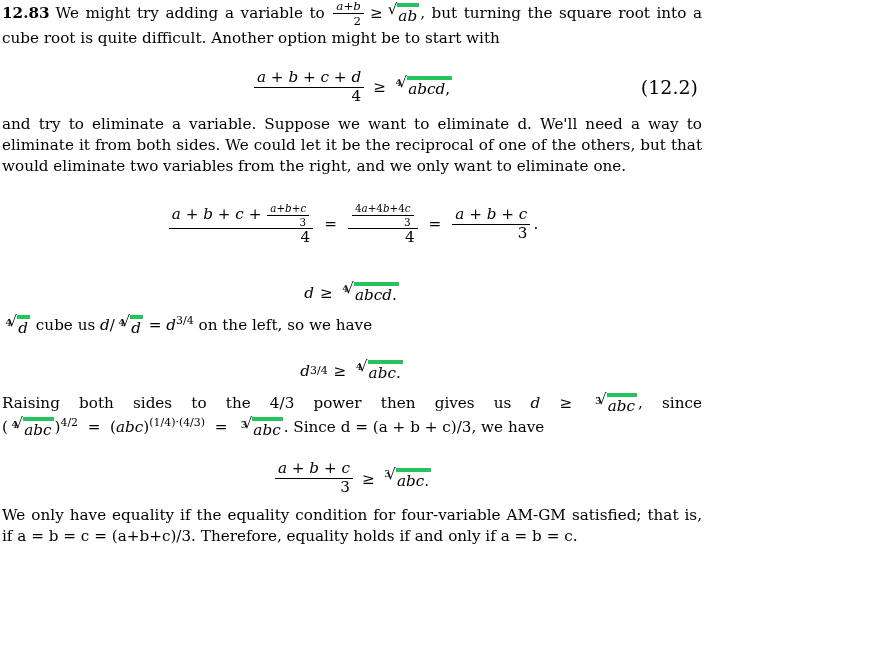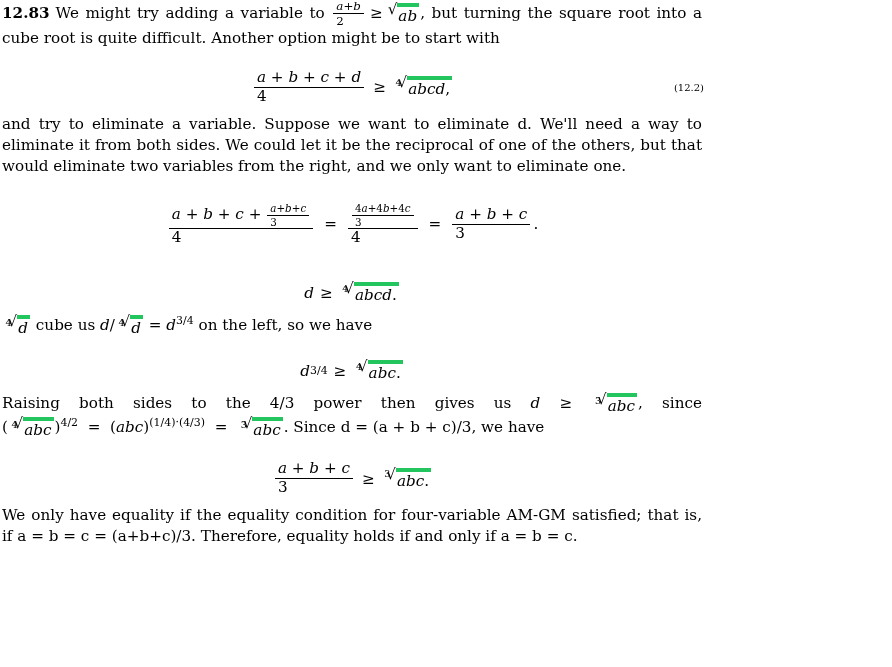--- a/index.html
+++ b/index.html
@@ -40,37 +40,37 @@
     margin-right: 6px;
   }
   .eqline {
     position: relative;
     text-align: center;
     margin: 21px 0 9px 0;
     font-size: 15.2px;
   }
   .eqline .eqnum {
     position: absolute;
-    right: 0;
+    right: 6px;
     top: 50%;
     transform: translateY(-50%);
-    font-size: 10px;
+    font-size: 19px;
   }
   i, .it { font-style: italic; }
 
   
   .mrow {
     display: inline-flex;
     align-items: center;
     vertical-align: middle;
   }
   .frac {
     display: inline-flex;
     flex-direction: column;
-    align-items: flex-start;
+    align-items: flex-end;
     vertical-align: middle;
     margin: 0 3px;
     line-height: 1.05;
   }
   .frac > .num {
     padding: 0 3px 1px 3px;
     border-bottom: 1px solid #000;
   }
   .frac > .den {
     padding: 1px 3px 0 3px;

